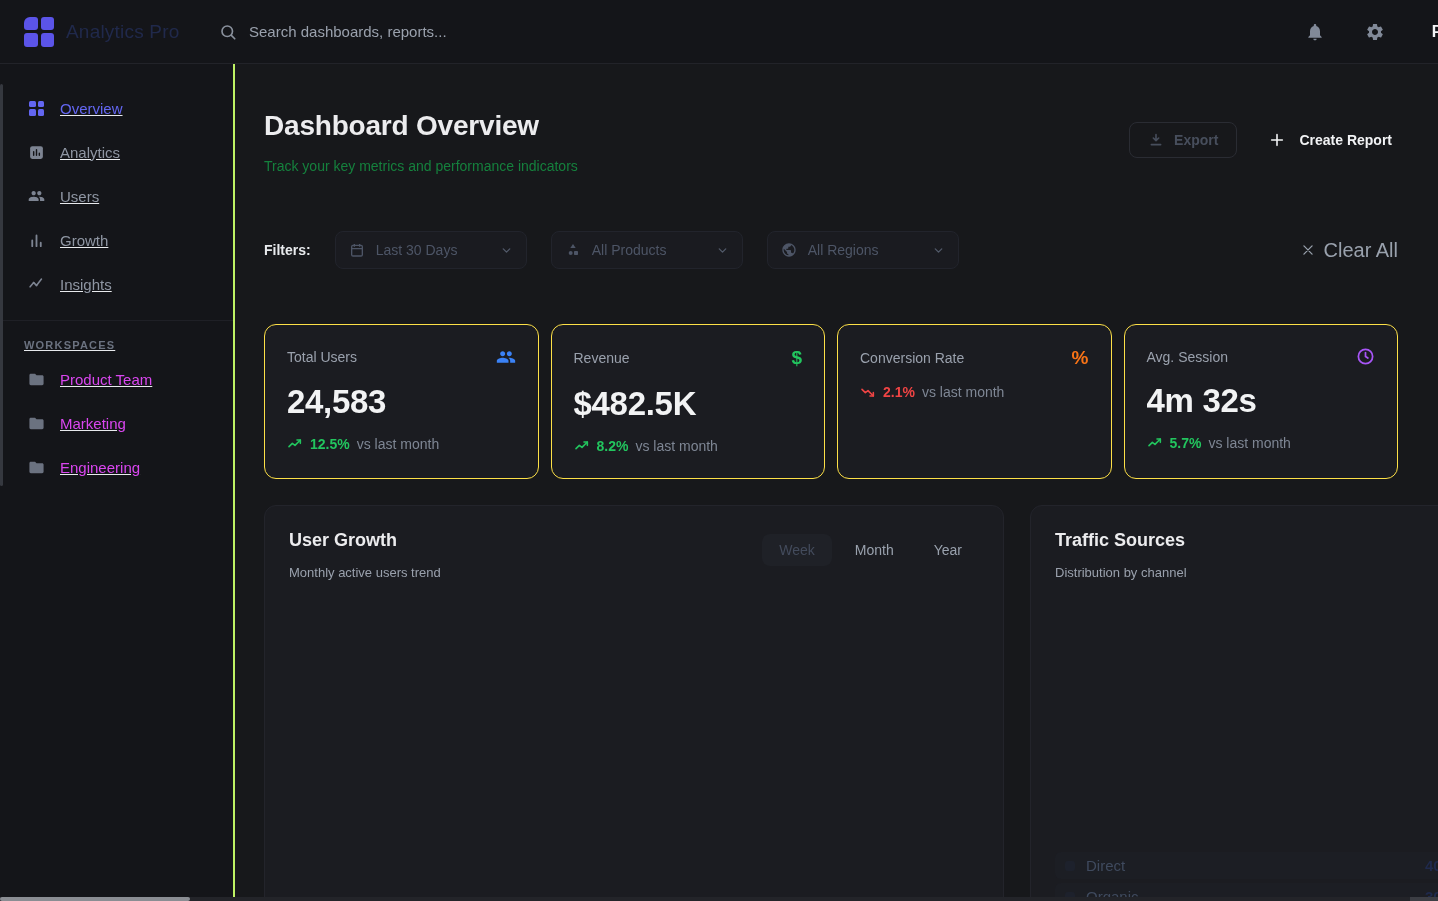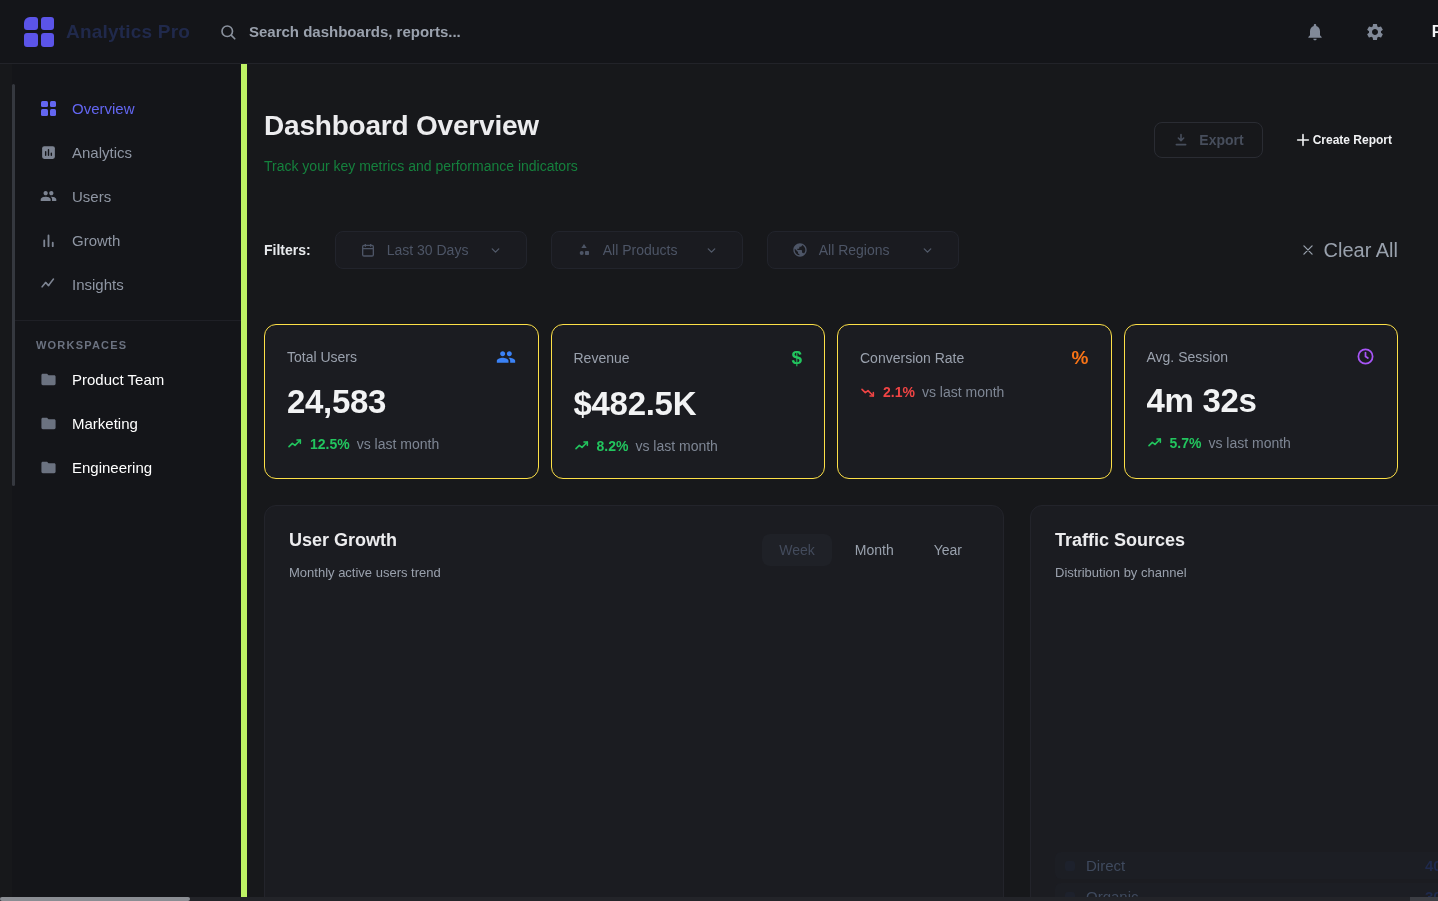--- a/index.html
+++ b/index.html
@@ -14,74 +14,74 @@
   
   .topbar{
     position:absolute; top:0; left:0; right:0; height:64px;
     background:#141519; border-bottom:1px solid #222329;
     display:flex; align-items:center; z-index:5;
   }
   .brand{ width:211px; display:flex; align-items:center; gap:12px; padding-left:24px; flex:0 0 auto; cursor:pointer;}
   .logo{ width:30px; height:30px; display:grid; grid-template-columns:1fr 1fr; grid-template-rows:1fr 1fr; gap:3px; }
   .logo i{ background:#5b54e8; border-radius:3px; }
   .logo i:nth-child(1){ border-radius:6px 3px 3px 3px; }
-  .brand-name{ font-size:19px; font-weight:700; color:#20294b; letter-spacing:.2px; white-space:nowrap;}
+  .brand-name{ font-size:19px; font-weight:400; color:#20294b; letter-spacing:.2px; white-space:nowrap;}
   .search{ display:flex; align-items:center; gap:12px; padding-left:8px; flex:1; }
   .search svg{ color:#8a919d; }
   .search input{
     background:transparent; border:none; outline:none;
-    font-family:inherit; font-size:15px; color:#a3a3a3; width:420px;font-weight:bold;
+    font-family:inherit; font-size:15px; color:#a3a3a3; width:420px;
   }
   .search input::placeholder{ color:#9aa1ad; }
   .topbar-right{ margin-left:auto; display:flex; align-items:center; gap:36px; flex:0 0 auto; }
   .icon-btn{ background:none; border:none; color:#818998; cursor:pointer; padding:2px; }
   .avatar{ width:28px; height:28px; margin-right:-13px; display:flex; align-items:center; justify-content:center;
     color:#f2f3f5; font-weight:700; font-size:16px; cursor:pointer; }
 
   
   .sidebar{
-    position:absolute; top:64px; left:12px; bottom:0; width:235px;
-    background:#141519; border-right:6px solid #bef264; padding-top:22px;
+    position:absolute; top:64px; left:0; bottom:0; width:235px;
+    background:#141519; border-right:2px solid #bef264; padding-top:22px;text-decoration:underline;
   }
   .sidebar .vthumb{ position:absolute; left:0; top:20px; width:3px; height:402px; background:#35383f; border-radius:2px;}
   .nav-item{
     height:44px; display:flex; align-items:center; gap:15px; padding-left:28px;
     color:#8f96a3; font-size:15px; cursor:pointer;
   }
   .nav-item .nicon{ width:17px; height:17px; color:#7d8492; flex:0 0 auto; display:flex; align-items:center; justify-content:center;}
   .nav-item.active{ color:#6366f1; }
   .nav-item.active .nicon{ color:#6366f1; }
   .mini-grid{ width:15px; height:15px; display:grid; grid-template-columns:1fr 1fr; grid-template-rows:1fr 1fr; gap:2px;}
   .mini-grid i{ background:currentColor; border-radius:1.5px;}
   .ws{ margin-top:14px; border-top:1px solid #1f2026; padding-top:18px; }
   .ws-label{ padding-left:24px; font-size:11px; font-weight:700; letter-spacing:1.2px; color:#6b7280; margin-bottom:6px;}
-  .ws .nav-item{ color:#ffffff;text-align:right; }
+  .ws .nav-item{ color:#d946ef;text-align:right; }
   .ws .nav-item .nicon{ color:#6b7280; }
 
   
   .main{ position:absolute; top:64px; left:235px; right:0; bottom:0; padding:46px 40px 0 29px; overflow:hidden;}
   .page-head{ display:flex; justify-content:space-between; align-items:flex-start; }
   .page-title{ font-size:28px; font-weight:800; color:#ececee; letter-spacing:-.2px; }
   .page-sub{ font-size:14px; color:#15803d; margin-top:16px; }
   .actions{ display:flex; align-items:center; gap:26px; margin-top:12px; }
   .btn-export{
     display:flex; align-items:center; gap:10px; background:transparent;
     border:1px solid #2a2c33; border-radius:8px; padding:9px 18px;
     color:#474e5c; font-family:inherit; font-size:14px; font-weight:600; cursor:pointer;
   }
   .btn-create{
-    display:flex; align-items:center; gap:2px; background:transparent; border:none;
-    color:#f2f3f5; font-family:inherit; font-size:12px; font-weight:700; cursor:pointer; padding:9px 6px;
+    display:flex; align-items:center; gap:14px; background:transparent; border:none;
+    color:#f2f3f5; font-family:inherit; font-size:14px; font-weight:700; cursor:pointer; padding:9px 6px;
   }
 
   
   .filters{ margin-top:50px; display:flex; align-items:center; gap:24px; height:52px; }
   .filters-label{ font-size:14px; font-weight:700; color:#e8eaed; }
   .fdrop{
-    width:192px; display:flex; align-items:center; gap:11px; padding:10px 24px;
+    width:192px; display:flex; align-items:center; gap:11px; padding:10px 13px;
     background:#1a1b20; border:1px solid #22242c; border-radius:8px;
     color:#4d5566; font-size:14px; cursor:pointer;
   }
   .fdrop .chev{ margin-left:auto; color:#525a6a; }
   .clear-all{ margin-left:auto; display:flex; align-items:center; gap:9px; color:#99a1ad; font-size:20px; cursor:pointer; }
 
   
   .stats{ margin-top:48px; display:grid; grid-template-columns:repeat(4,1fr); gap:12px; }
   .stat-card{
     background:#1b1c21; border:1px solid #fde047; border-radius:12px; padding:22px 22px 24px;

